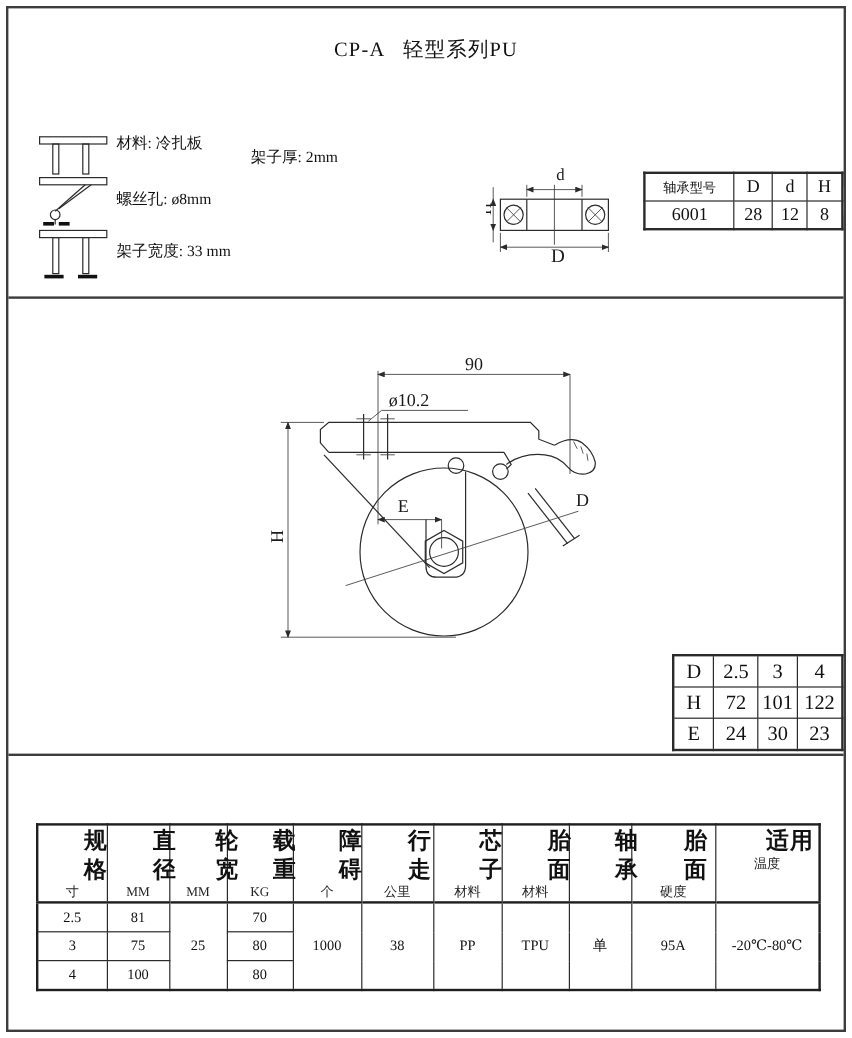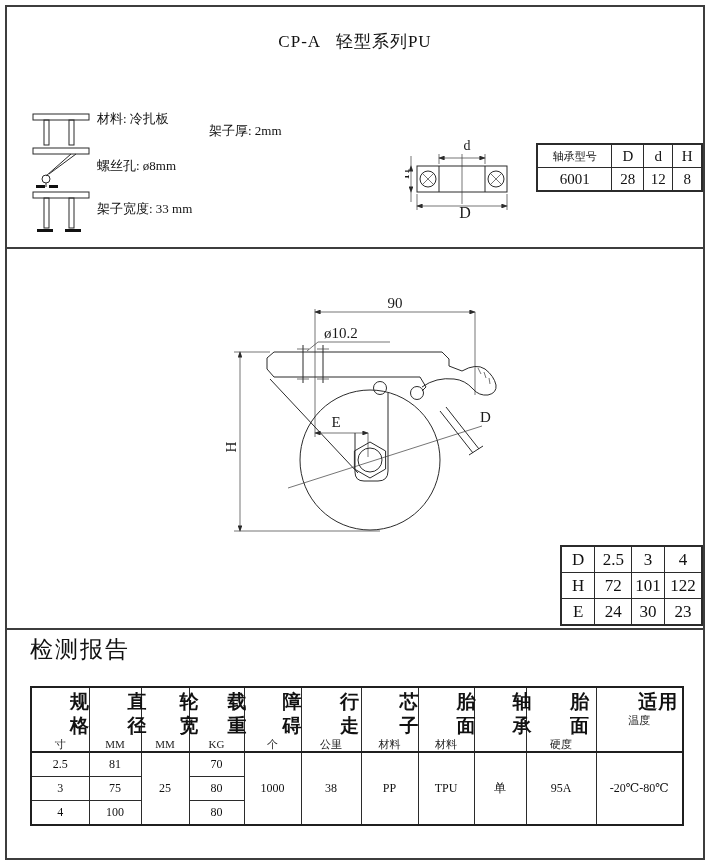--- a/index.html
+++ b/index.html
@@ -203,21 +203,20 @@
     </tr>
     <tr>
       <td>E</td>
       <td>24</td>
       <td>30</td>
       <td>23</td>
     </tr>
   </tbody>
     </table>
 
-  <div class="abs h1" style="left:23px;top:627px">检测报告</div>
 
   <table class="rep abs" style="left:23px;top:679px">
     <colgroup>
       <col style="width:58px">
         <col style="width:52px">
         <col style="width:48px">
         <col style="width:55px">
       <col style="width:57px">
         <col style="width:60px">
         <col style="width:57px">

